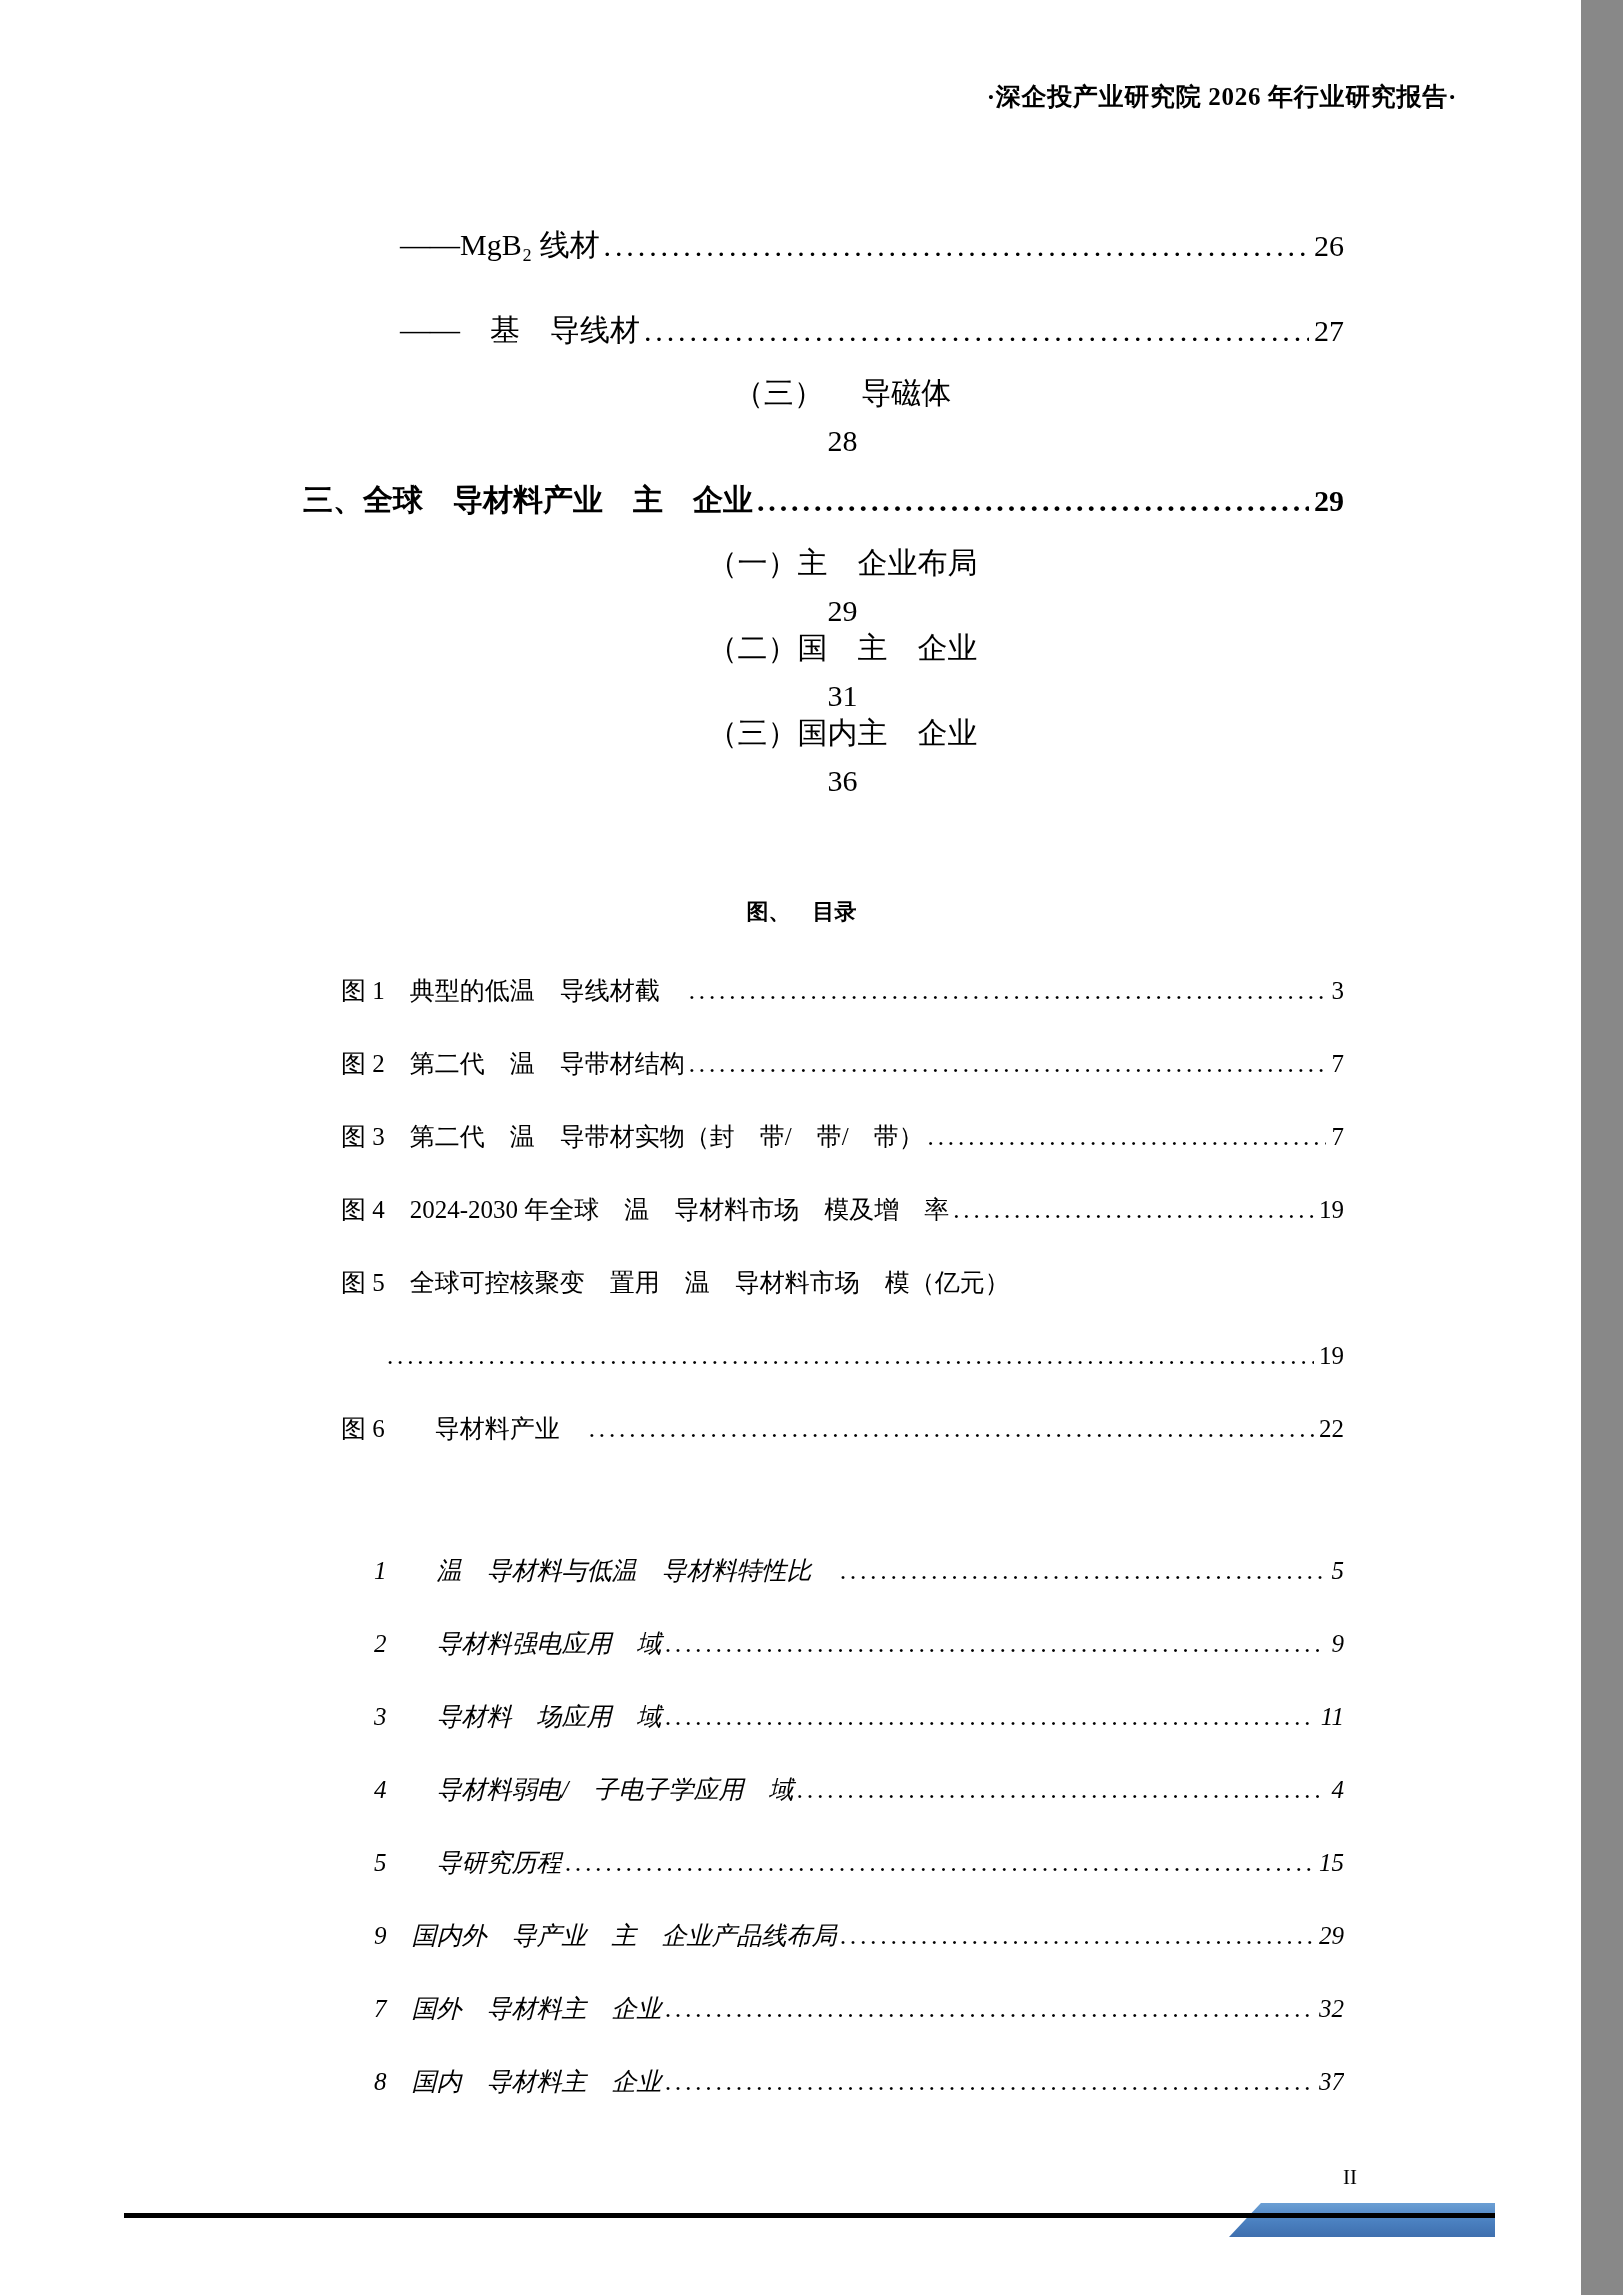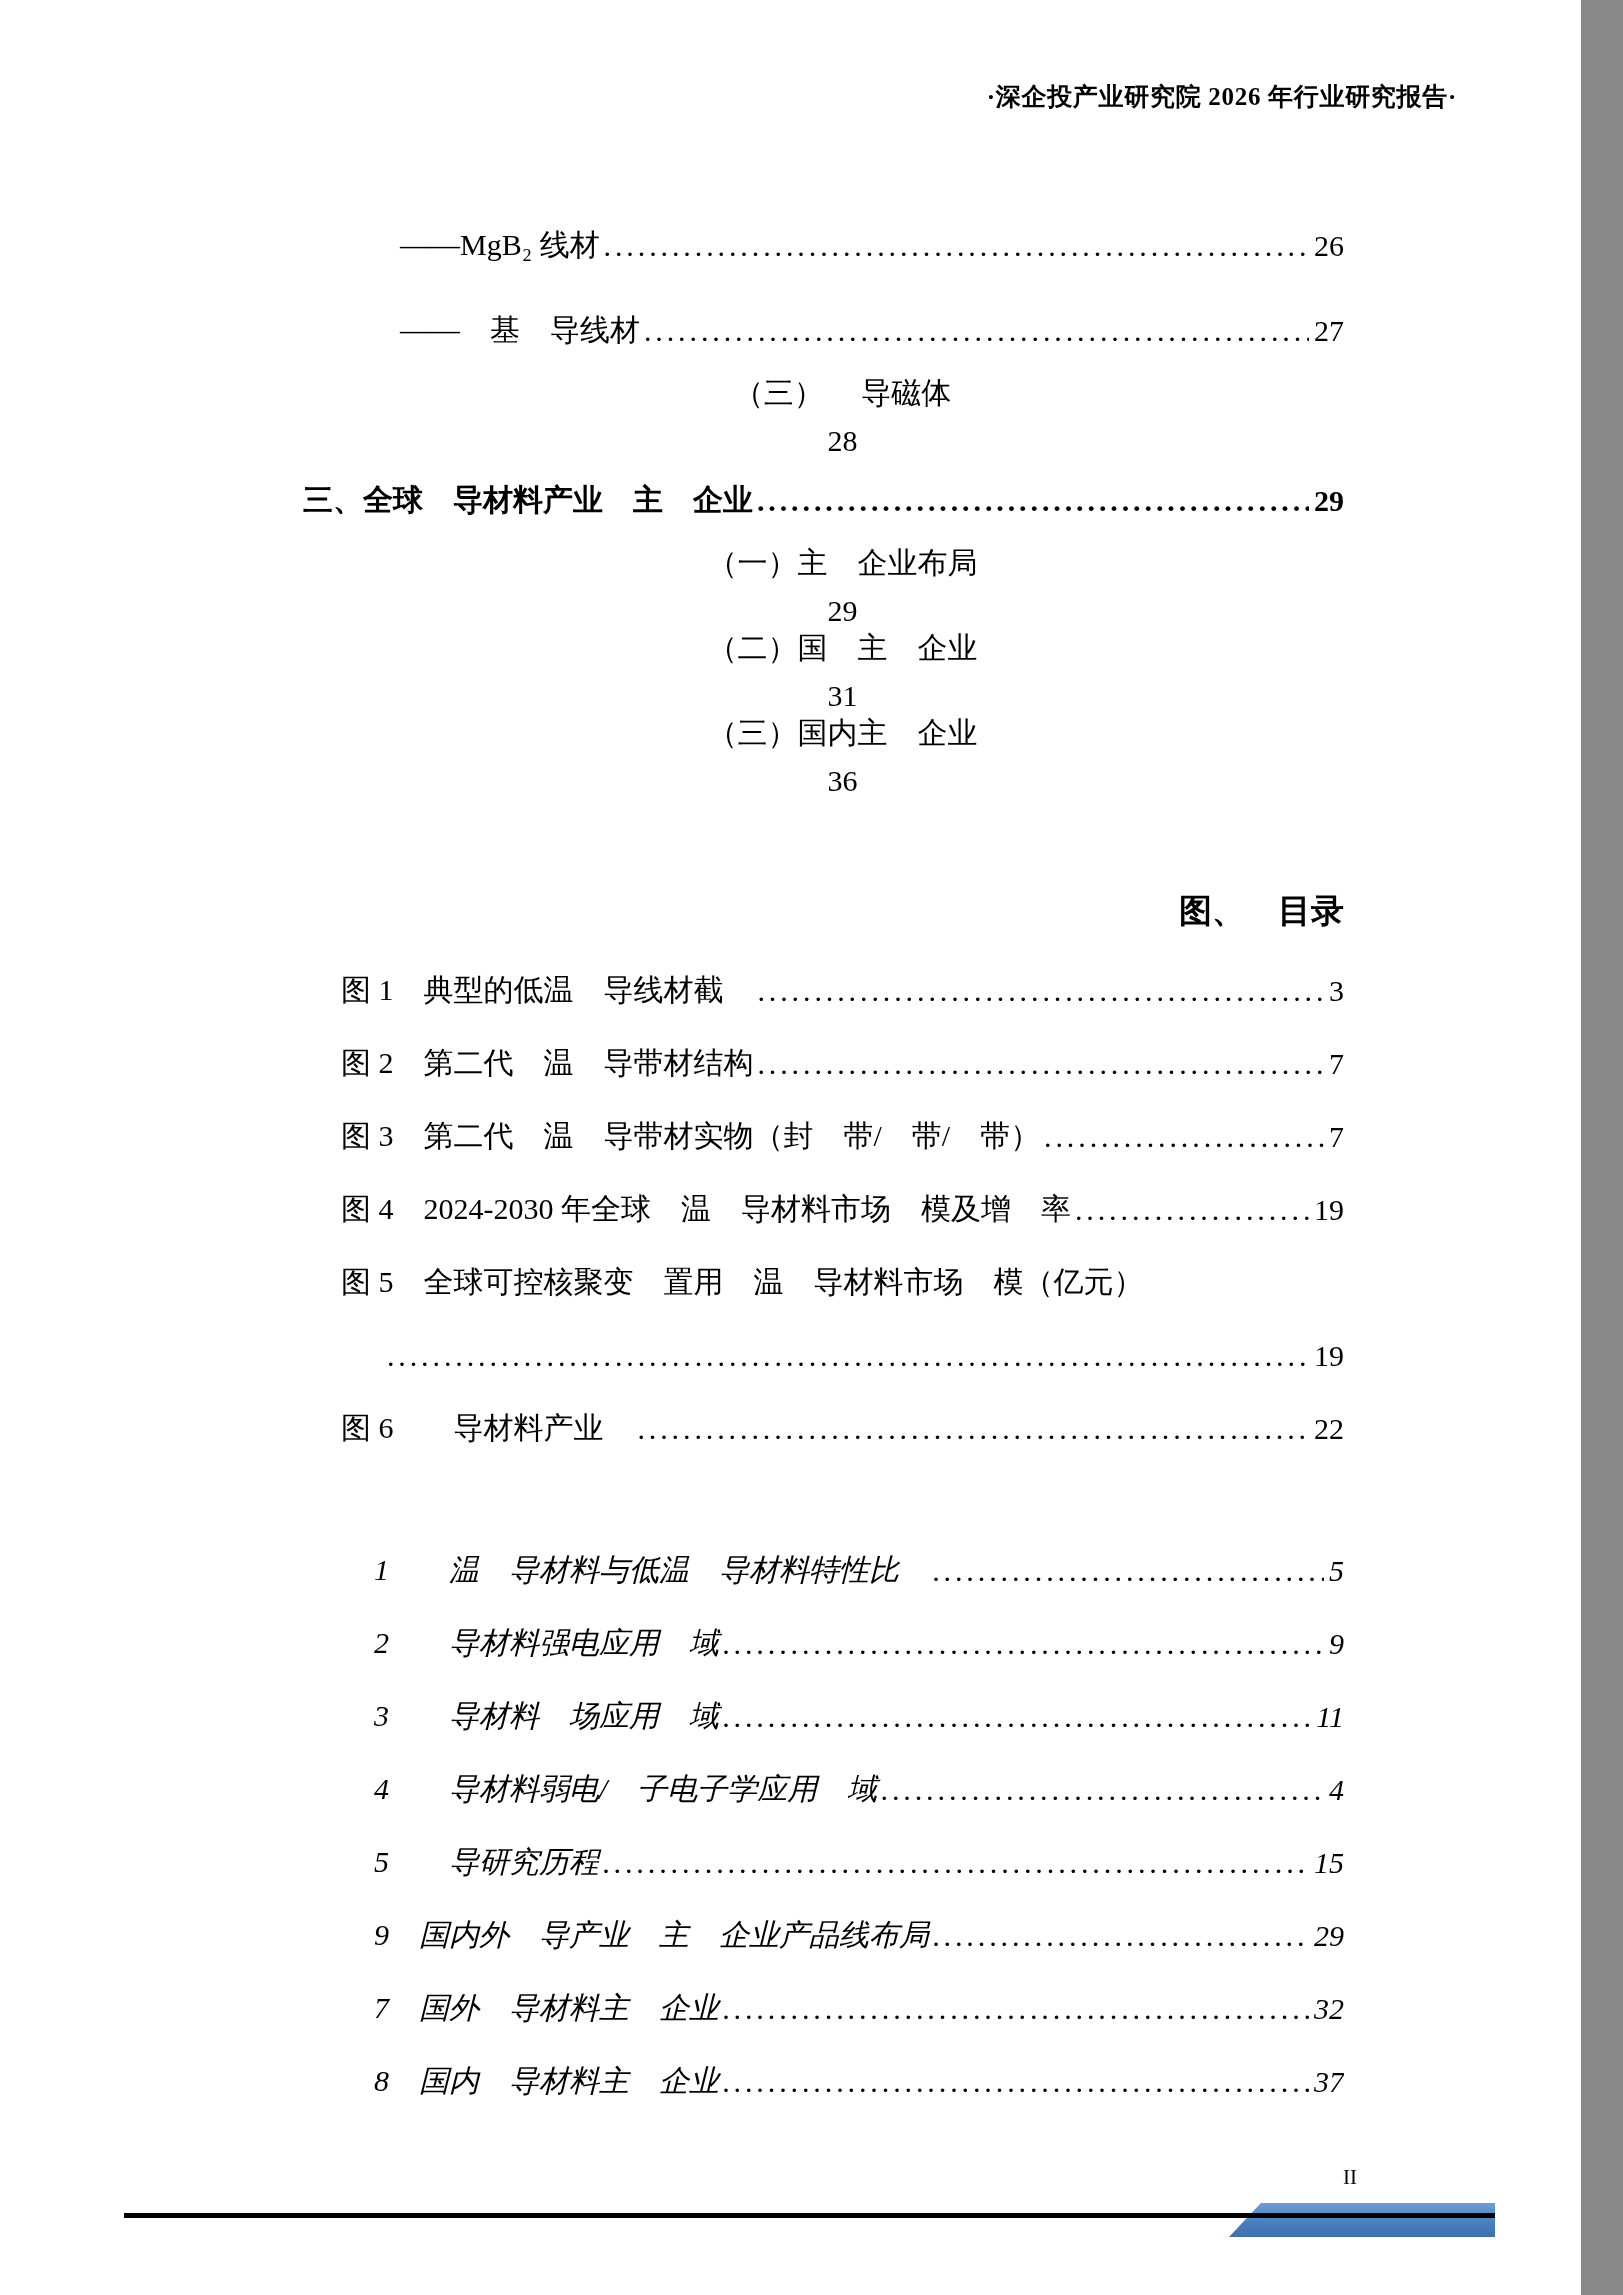--- a/index.html
+++ b/index.html
@@ -29,21 +29,21 @@
     top: 203px;
     left: 259px;
     right: 237px;
   }
   .row {
     display: flex;
     align-items: center;
     overflow: hidden;
   }
   .toc-row { height: 85px; font-size: 30px; }
-  .fig-row, .tbl-row { height: 73px; font-size: 30px; }
+  .fig-row, .tbl-row { height: 73px; font-size: 25px; }
   .label { white-space: pre; flex: 0 0 auto; }
   .dots {
     flex: 1 1 auto;
     overflow: hidden;
     white-space: nowrap;
     min-width: 0;
     margin: 0 5.2px 0 3.9px;
   }
   .dots::after {
     content: "..................................................................................................................................................................................................................................................................";
@@ -53,22 +53,22 @@
   .bold { font-weight: bold; margin-left: 44px; }
   .pl-dash { padding-left: 141px; }
   .pl-sub  { padding-left: 82px; flex-direction: column; }
   .pl-fig  { padding-left: 82px; }
   .pl-tbl  { padding-left: 115px; font-style: italic; }
   .pl-cont { padding-left: 124px; }
   .figures-heading {
     height: 85px;
     margin-top: 71px;
     line-height: 85px;
-    text-align: right;
-    font-size: 33px;
+    text-align: center;
+    font-size: 22px;
     font-weight: bold;
     white-space: pre;
   }
   .tables-block { margin-top: 69px; }
   
   .footer-pagenum {
     position: absolute;
     top: 2165px;
     right: 224px;
     font-size: 21px;

